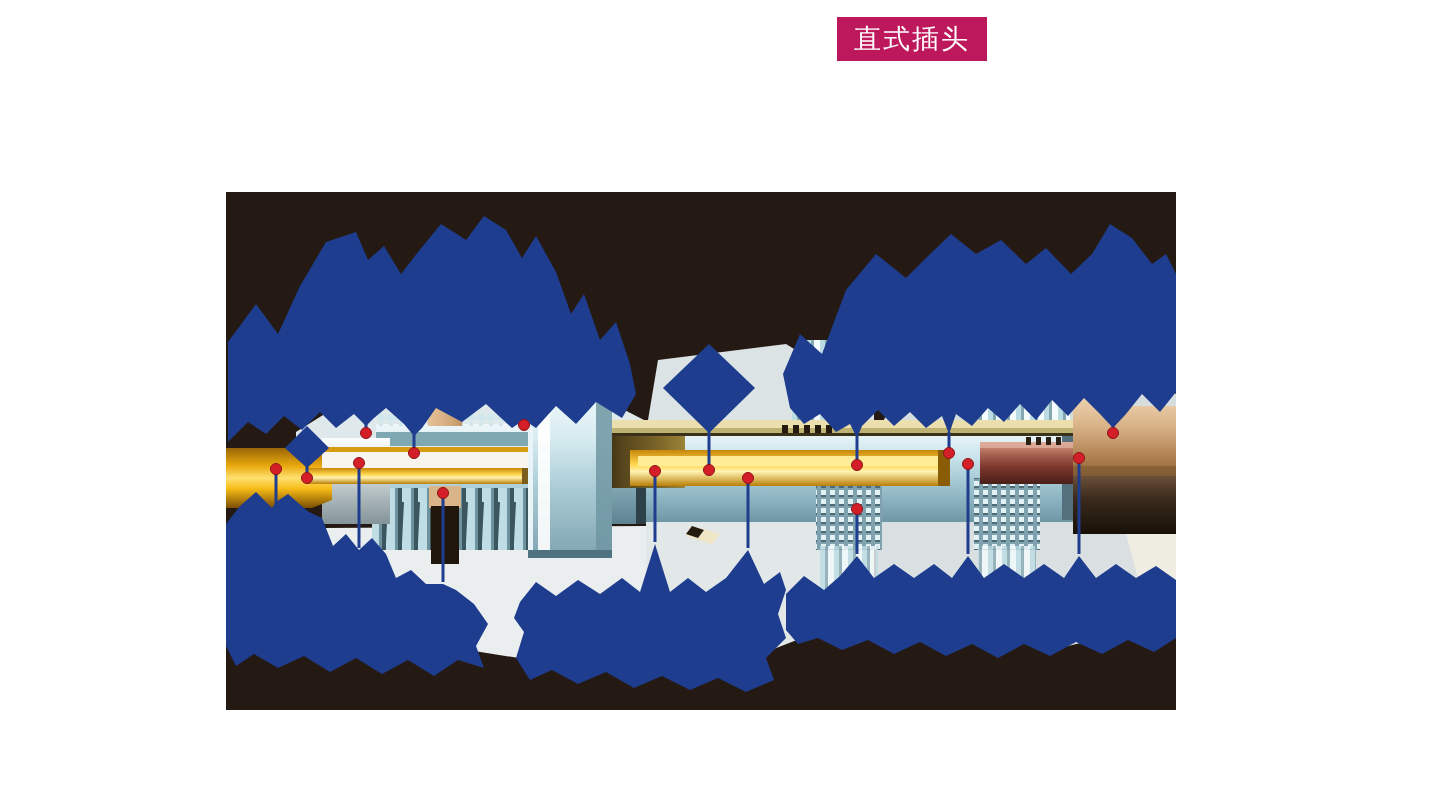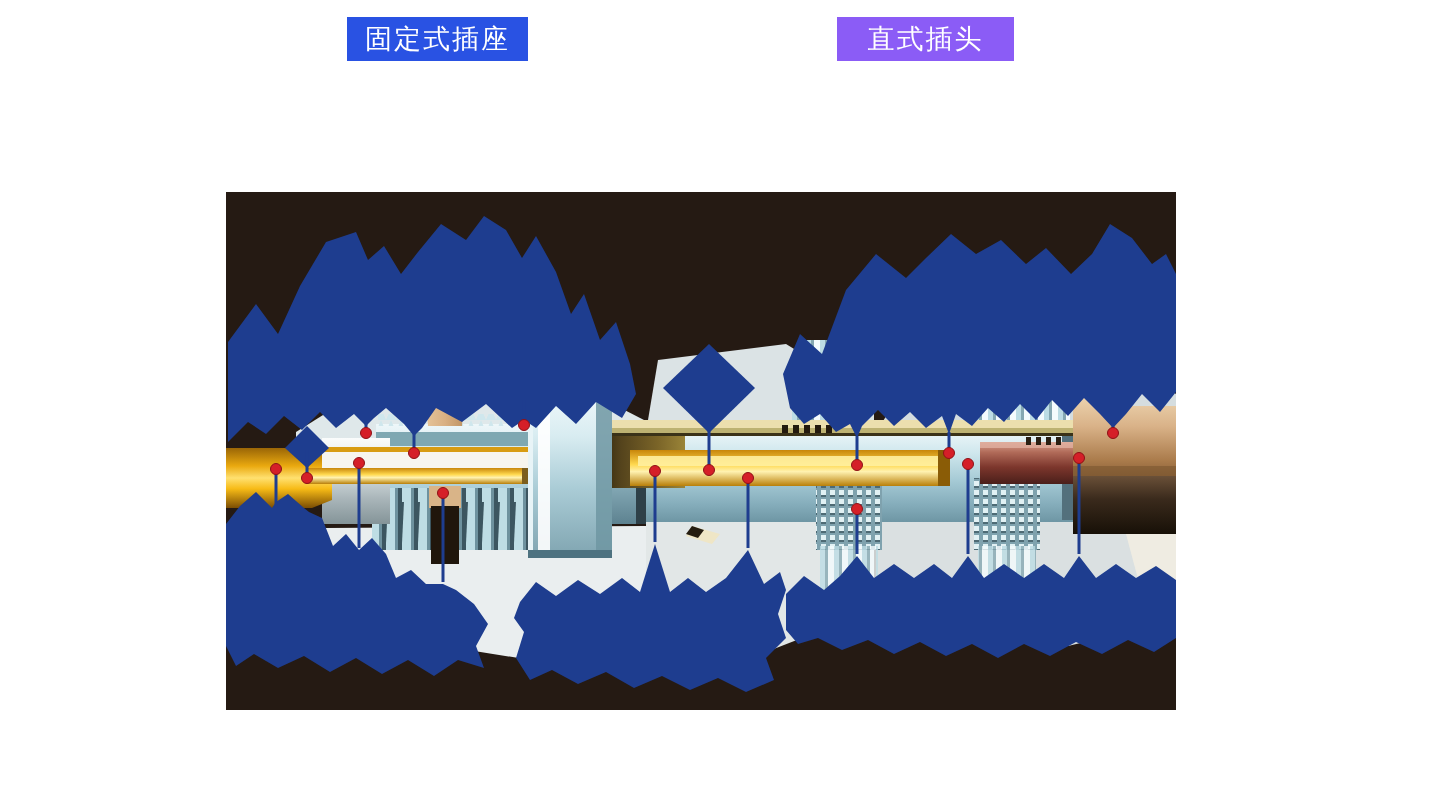--- a/index.html
+++ b/index.html
@@ -8,25 +8,22 @@
   .badge{position:absolute;display:flex;align-items:center;justify-content:center;
          color:#ffffff;font-size:27px;letter-spacing:2px;font-weight:500;}
   .panel{position:absolute;overflow:hidden;}
   svg{display:block;}
 </style>
 </head>
 <body>
 
 <div class="stage">
 
-  <div class="badge" id="badge-0" style="left: 347px; top: 17px; width: 181px; height: 44px; background: rgb(41, 82, 227); color: rgb(255, 255, 255);">
-    <span>固定式插座</span>
-  </div>
-
-  <div class="badge" id="badge-1" style="left: 837px; top: 17px; width: 177px; height: 44px; background: #8b5cf6; color: rgb(255, 255, 255);">
+
+  <div class="badge" id="badge-1" style="left: 837px; top: 17px; width: 150px; height: 44px; background: #be185d; color: rgb(255, 255, 255);">
     <span>直式插头</span>
   </div>
 
   <div class="panel" id="diagram-panel" style="left: 226px; top: 192px; width: 950px; height: 518px; background: rgb(37, 26, 19);">
     <svg id="diagram-svg" xmlns="http://www.w3.org/2000/svg" width="950" height="518" viewBox="0 0 950 518">
       <defs>
         <linearGradient id="gGold" x1="0" y1="0" x2="0" y2="1">
           <stop offset="0" stop-color="#9a6606"></stop>
             <stop offset="0.3" stop-color="#eaa90f"></stop>
           <stop offset="0.5" stop-color="#ffe070"></stop>

